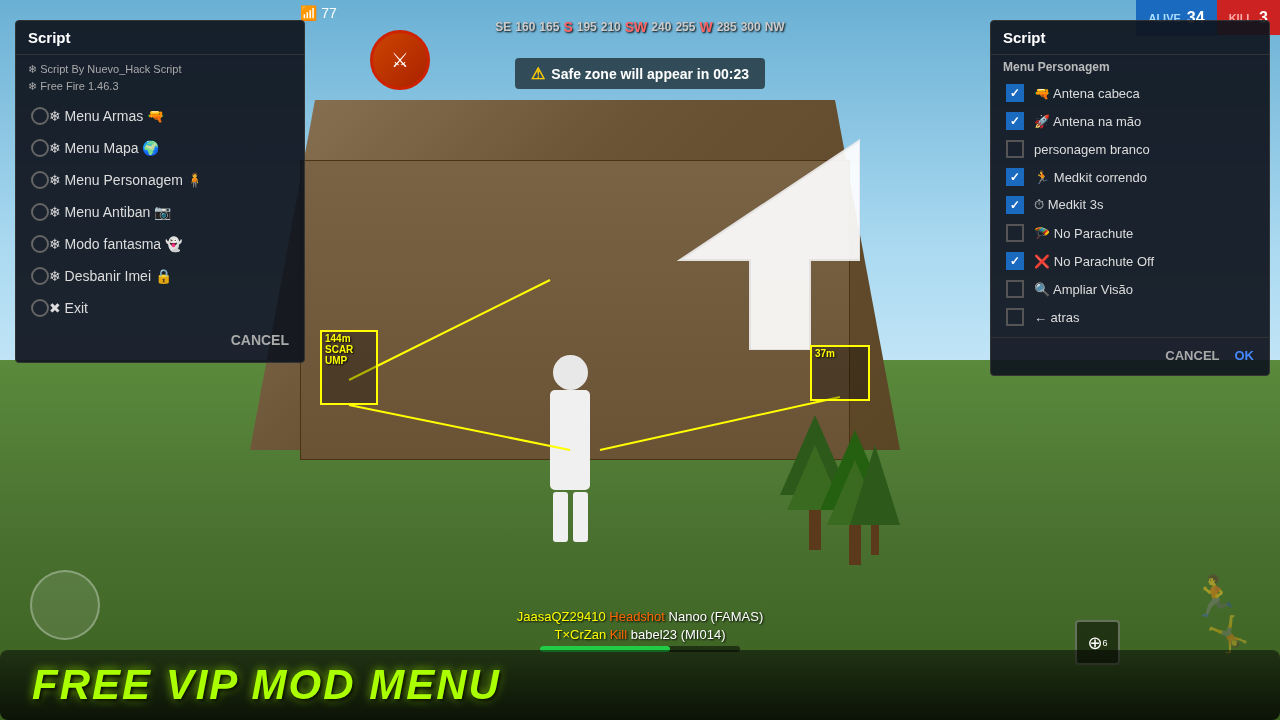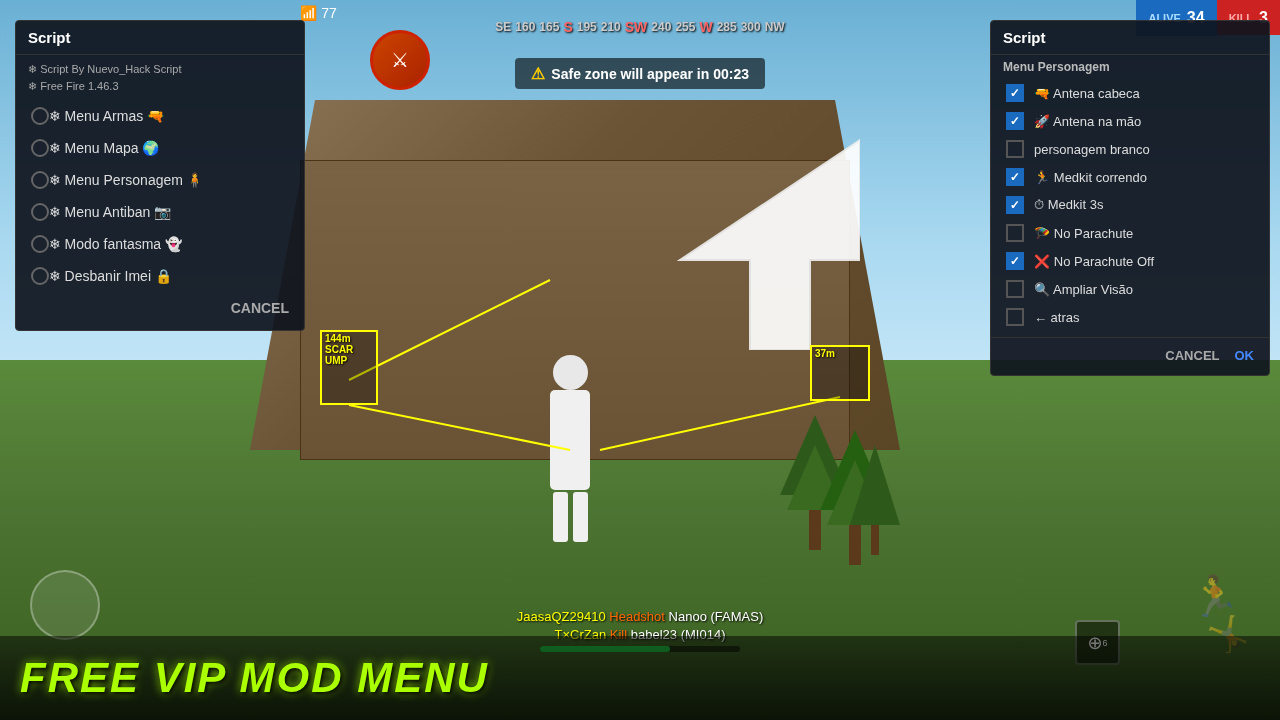--- a/index.html
+++ b/index.html
@@ -273,26 +273,27 @@
       color: #ff6600;
       font-weight: normal;
     }
 
     
     .watermark {
       position: absolute;
       bottom: 0;
       left: 0;
       right: 0;
-      height: 84px;
+      height: 70px;
       background: linear-gradient(180deg, rgba(0,0,0,0.5) 0%, rgba(0,0,0,0.8) 100%);
       display: flex;
       align-items: center;
-      padding: 0 20px;
-      z-index: 20;
+      padding: 0 32px;
+      z-index: 20;
+      border-radius: 8px;
     }
     .watermark-text {
       color: #aaff00;
       font-size: 42px;
       font-weight: 900;
       font-style: italic;
       text-shadow: 2px 2px 4px #000, 0 0 10px #88cc00;
       letter-spacing: 2px;
     }
 
@@ -672,20 +673,24 @@
     <span class="menu-item-text">❄ Menu Antiban 📷</span>
   </div>
   <div class="menu-item">
     <div class="radio-btn"></div>
     <span class="menu-item-text">❄ Modo fantasma 👻</span>
   </div>
   <div class="menu-item">
     <div class="radio-btn"></div>
     <span class="menu-item-text">❄ Desbanir Imei 🔒</span>
   </div>
+  <div class="menu-item">
+    <div class="radio-btn"></div>
+    <span class="menu-item-text">✖ Exit</span>
+  </div>
 
   <div style="clear:both;"></div>
   <button class="panel-cancel-btn">CANCEL</button>
   <div style="clear:both;"></div>
 </div>
 
 <div class="script-panel-right">
   <div class="panel-title-right">Script</div>
   <div class="panel-subtitle-right">Menu Personagem</div>
 

